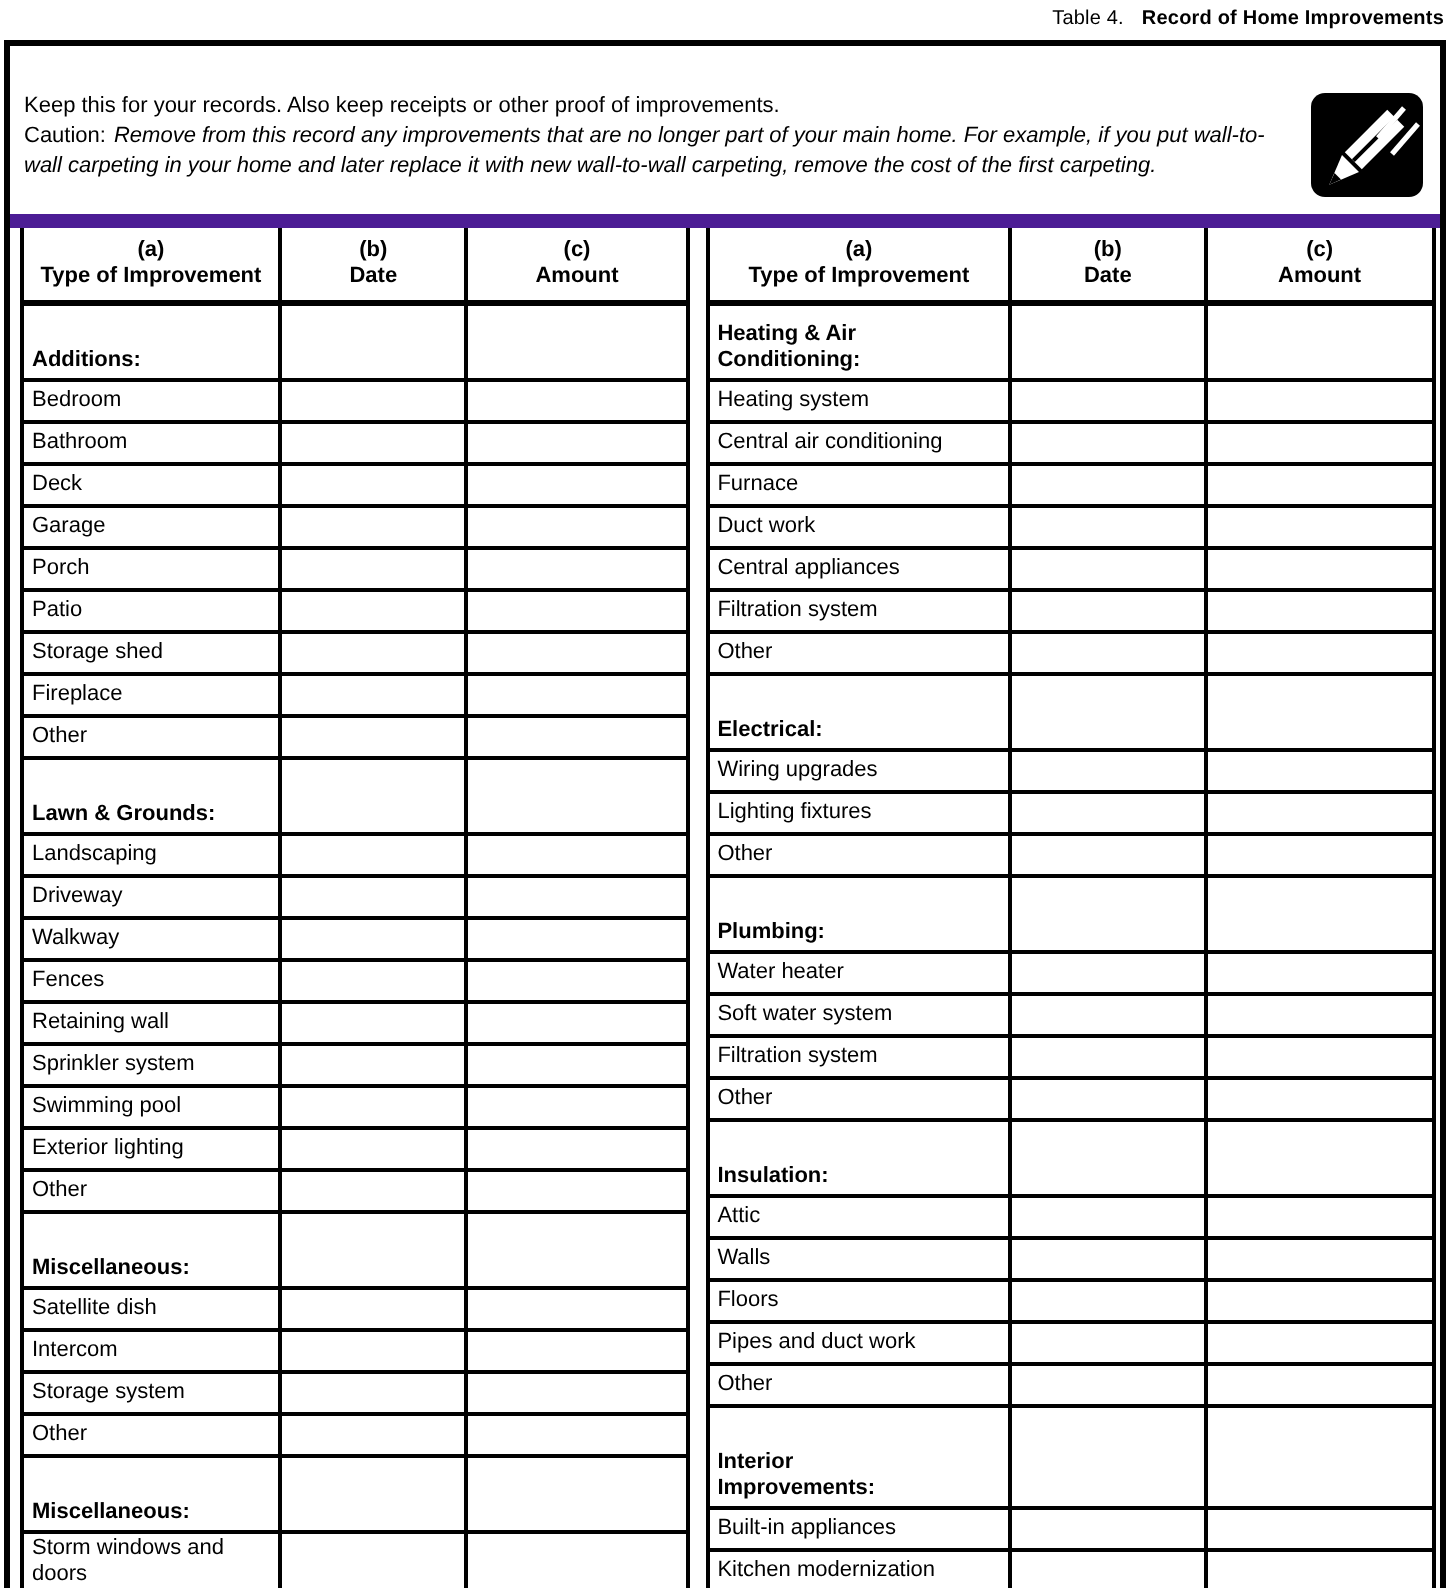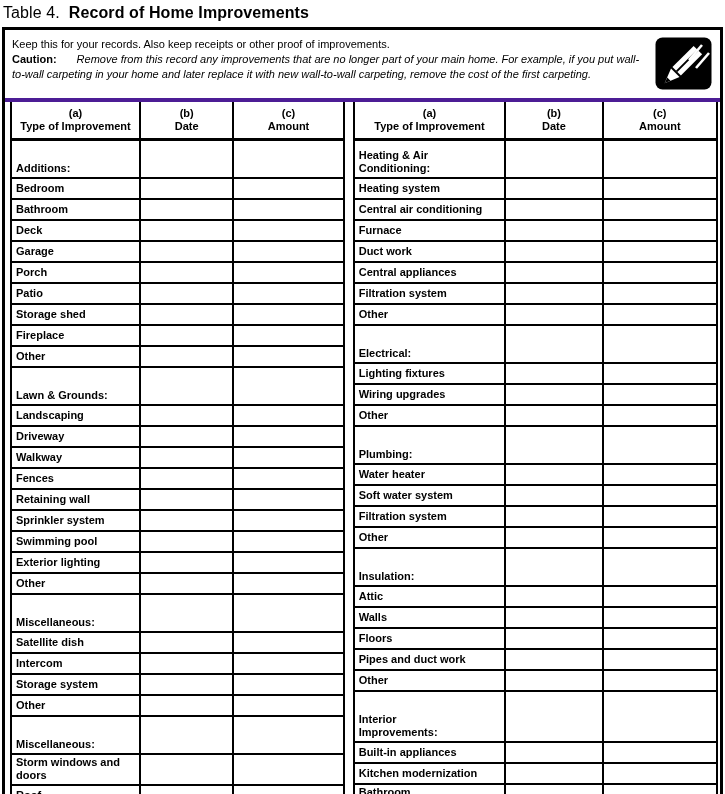--- a/index.html
+++ b/index.html
@@ -1,34 +1,34 @@
 <!DOCTYPE html>
 <html><head>
 <meta charset="utf-8">
 <style>
   html,body{margin:0;padding:0;background:#fff;color:#000;}
   body{width:725px;font-family:"Liberation Sans",sans-serif;-webkit-font-smoothing:none;}
   .page{width:721px;padding:0 2px;}
-  .doc-title{font-size:16px;padding:4px 1px 5px 1px;letter-spacing:.1px;}
+  .doc-title{font-size:10px;padding:4px 1px 5px 1px;letter-spacing:.1px;text-align:right;}
   .doc-title .prefix{font-weight:normal;margin-right:9px;}
   .doc-title .main{font-weight:bold;}
   .box{border:3px solid #000;}
-  .note{display:flex;border-bottom:4px solid #4c1d95;padding:6px 6px 8px 7px;}
+  .note{display:flex;border-bottom:7px solid #4c1d95;padding:22px 6px 8px 7px;}
   .note-text{flex:1;font-size:11px;line-height:15px;padding-top:1px;}
   .note-text p{margin:0;}
   .note-text .caution i{font-style:italic;margin-top:40px;}
-  .note-text .caution b{font-style:normal;font-weight:bold;margin-right:20px;}
+  .note-text .caution b{font-style:normal;font-weight:normal;margin-right:4px;}
   .icon-box{flex:none;width:57px;height:53px;margin:1px 2px 0 14px;}
   .tables{display:flex;align-items:flex-start;gap:8px;padding:0 2px 9px 5px;}
   table{border-collapse:collapse;table-layout:fixed;border:2px solid #000;border-top:0;}
   th,td{border:2px solid #000;overflow:hidden;}
   th{border-top:0;border-bottom:3px solid #000;font-size:11px;font-weight:bold;
      text-align:center;vertical-align:middle;height:31px;padding:2px 0 3px;line-height:13px;}
   td{font-size:11px;padding:1px 3px 2px 4px;vertical-align:middle;}
-  td.label{white-space:pre-line;line-height:13px;font-weight:bold;}
+  td.label{white-space:pre-line;line-height:13px;}
   tr.item td{height:16px;}
   tr.section td{height:33px;vertical-align:bottom;}
   tr.section td.label{font-weight:bold;}
   tr.section.tall2 td{height:46px;margin-top:16px;}
 </style>
 </head>
 <body>
 
 <div class="page">
 
@@ -288,26 +288,26 @@
               <td class="label">Other</td>
               <td></td>
               <td></td>
             </tr>
             <tr class="section">
               <td class="label">Electrical:</td>
               <td></td>
               <td></td>
             </tr>
             <tr class="item">
+              <td class="label">Wiring upgrades</td>
+              <td></td>
+              <td></td>
+            </tr>
+            <tr class="item">
               <td class="label">Lighting fixtures</td>
-              <td></td>
-              <td></td>
-            </tr>
-            <tr class="item">
-              <td class="label">Wiring upgrades</td>
               <td></td>
               <td></td>
             </tr>
             <tr class="item">
               <td class="label">Other</td>
               <td></td>
               <td></td>
             </tr>
             <tr class="section">
               <td class="label">Plumbing:</td>

